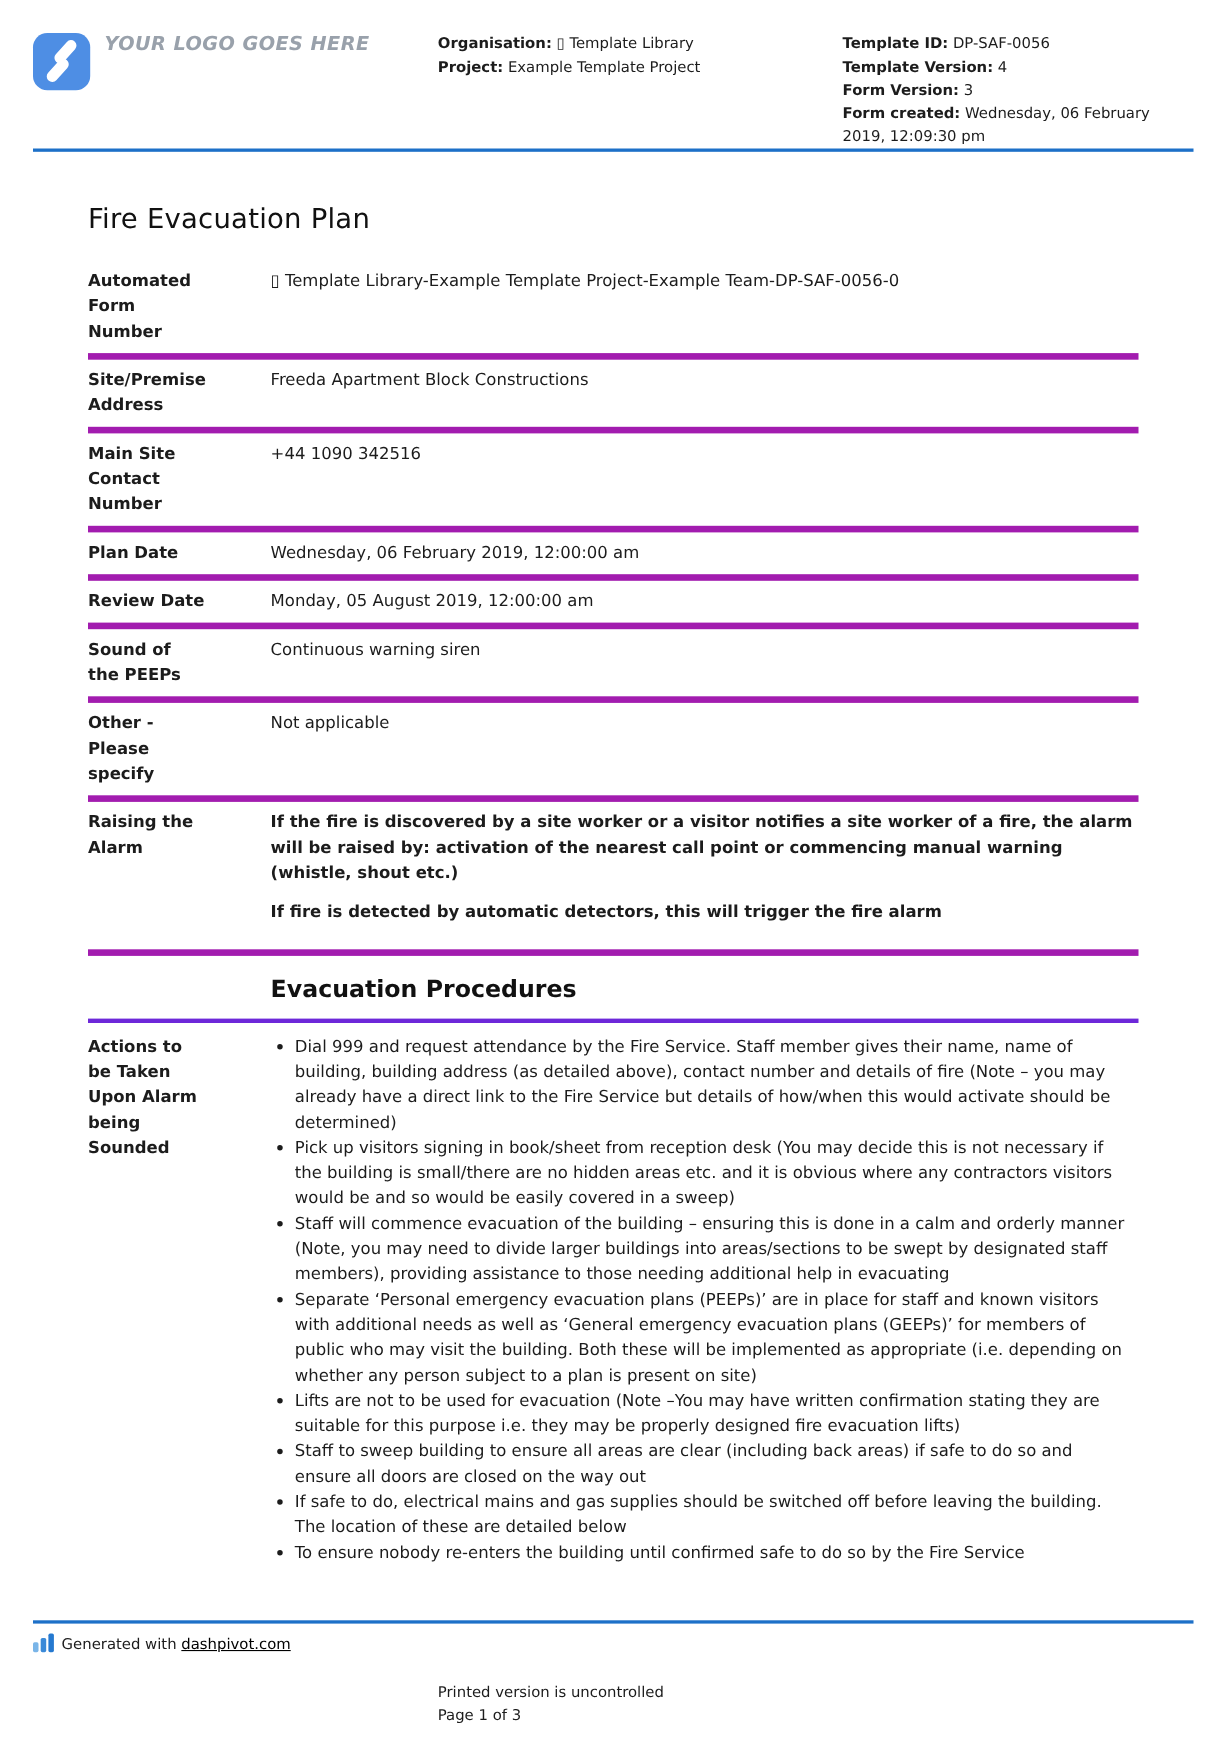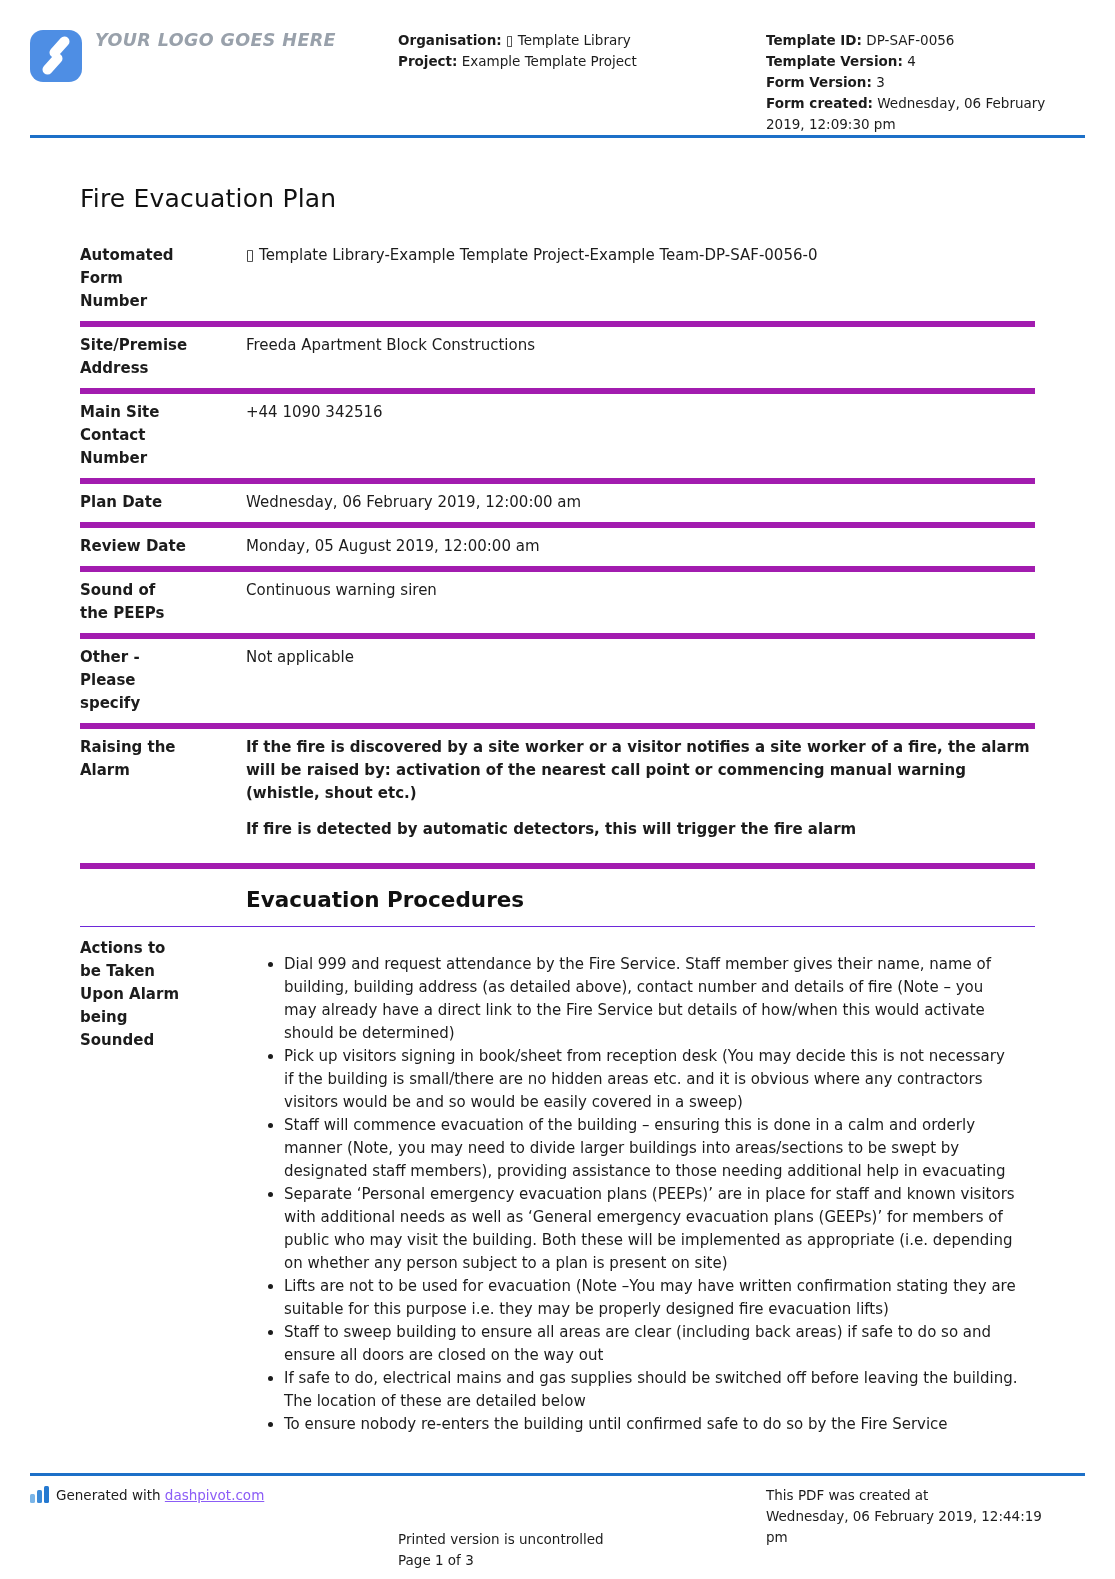--- a/index.html
+++ b/index.html
@@ -32,39 +32,39 @@
   
   main { padding: 0 80px; }
   h1 { font-size: 25px; font-weight: normal; margin: 46px 0 0 0; letter-spacing: 0.2px; color: #111; }
   .table { margin-top: 24px; }
   .field-row { display: flex; border-bottom: 6px solid #a21caf; padding: 7px 0 8px 0; font-size: 15px; line-height: 23px; }
   .field-label { width: 166px; padding-right: 60px; font-weight: bold; flex: 0 0 auto; }
   .field-value { flex: 1; }
   .raising { padding-bottom: 22px; }
   .raising .field-value p { margin: 0; font-weight: bold; }
   .raising .field-value p + p { margin-top: 13px; }
-  .section-row { border-bottom: 1px solid #6d28d9; padding: 18px 0 14px 0; }
+  .section-row { border-bottom: 4px solid #6d28d9; padding: 18px 0 14px 0; }
   .section-row h2 { margin: 0 0 0 166px; font-size: 21.5px; font-weight: bold; color: #111; }
   .actions { border-bottom: none; padding-top: 10px; }
-  .field-value ul { margin: 16px; padding-left: 22px; max-width: 778px; }
+  .field-value ul { margin: 0; padding-left: 22px; max-width: 778px; }
   .field-value li { margin: 0; }
 
   
   footer { position: absolute; left: 0; right: 0; top: 1473px; }
   .footer-rule { margin: 0 30px; }
   .fcols { display: flex; padding: 9px 30px 0 30px; font-size: 13.5px; line-height: 21px; }
   .fcol.left { width: 368px; }
   .fcol.center { width: 368px; margin-top: 44px; }
   .fcol.right { width: 319px; }
   .bars { display: inline-flex; align-items: flex-end; gap: 2px; height: 17px; margin-right: 7px; vertical-align: -3px; }
   .bar { width: 5px; border-radius: 1.5px; display: inline-block; }
   .b1 { height: 9px;  background: #7ab5e8; }
   .b2 { height: 13px; background: #3b8ad8; }
   .b3 { height: 17px; background: #2579d0; }
-  a.dp-link { color: #8b5cf6; text-decoration: underline; cursor: pointer; }
+  a.dp-link { color: #000000; text-decoration: underline; cursor: pointer; }
 </style>
 </head>
 <body>
 
 <div class="page">
 
   <header>
     <div class="logo-block">
       <div class="logo-badge">
         <span class="pill p1"></span>
@@ -185,21 +185,16 @@
           <span class="bar b1"></span>
           <span class="bar b2"></span>
           <span class="bar b3"></span>
         </span><span>Generated with</span>
         <a class="dp-link">dashpivot.com</a>
       </div>
       <div class="fcol center">
         <div>Printed version is uncontrolled</div>
         <div>Page 1 of 3</div>
       </div>
-      <div class="fcol right">
-        <div>This PDF was created at</div>
-        <div>Wednesday, 06 February 2019, 12:44:19</div>
-        <div>pm</div>
-      </div>
     </div>
   </footer>
 
 </div>
 
 </body></html>

